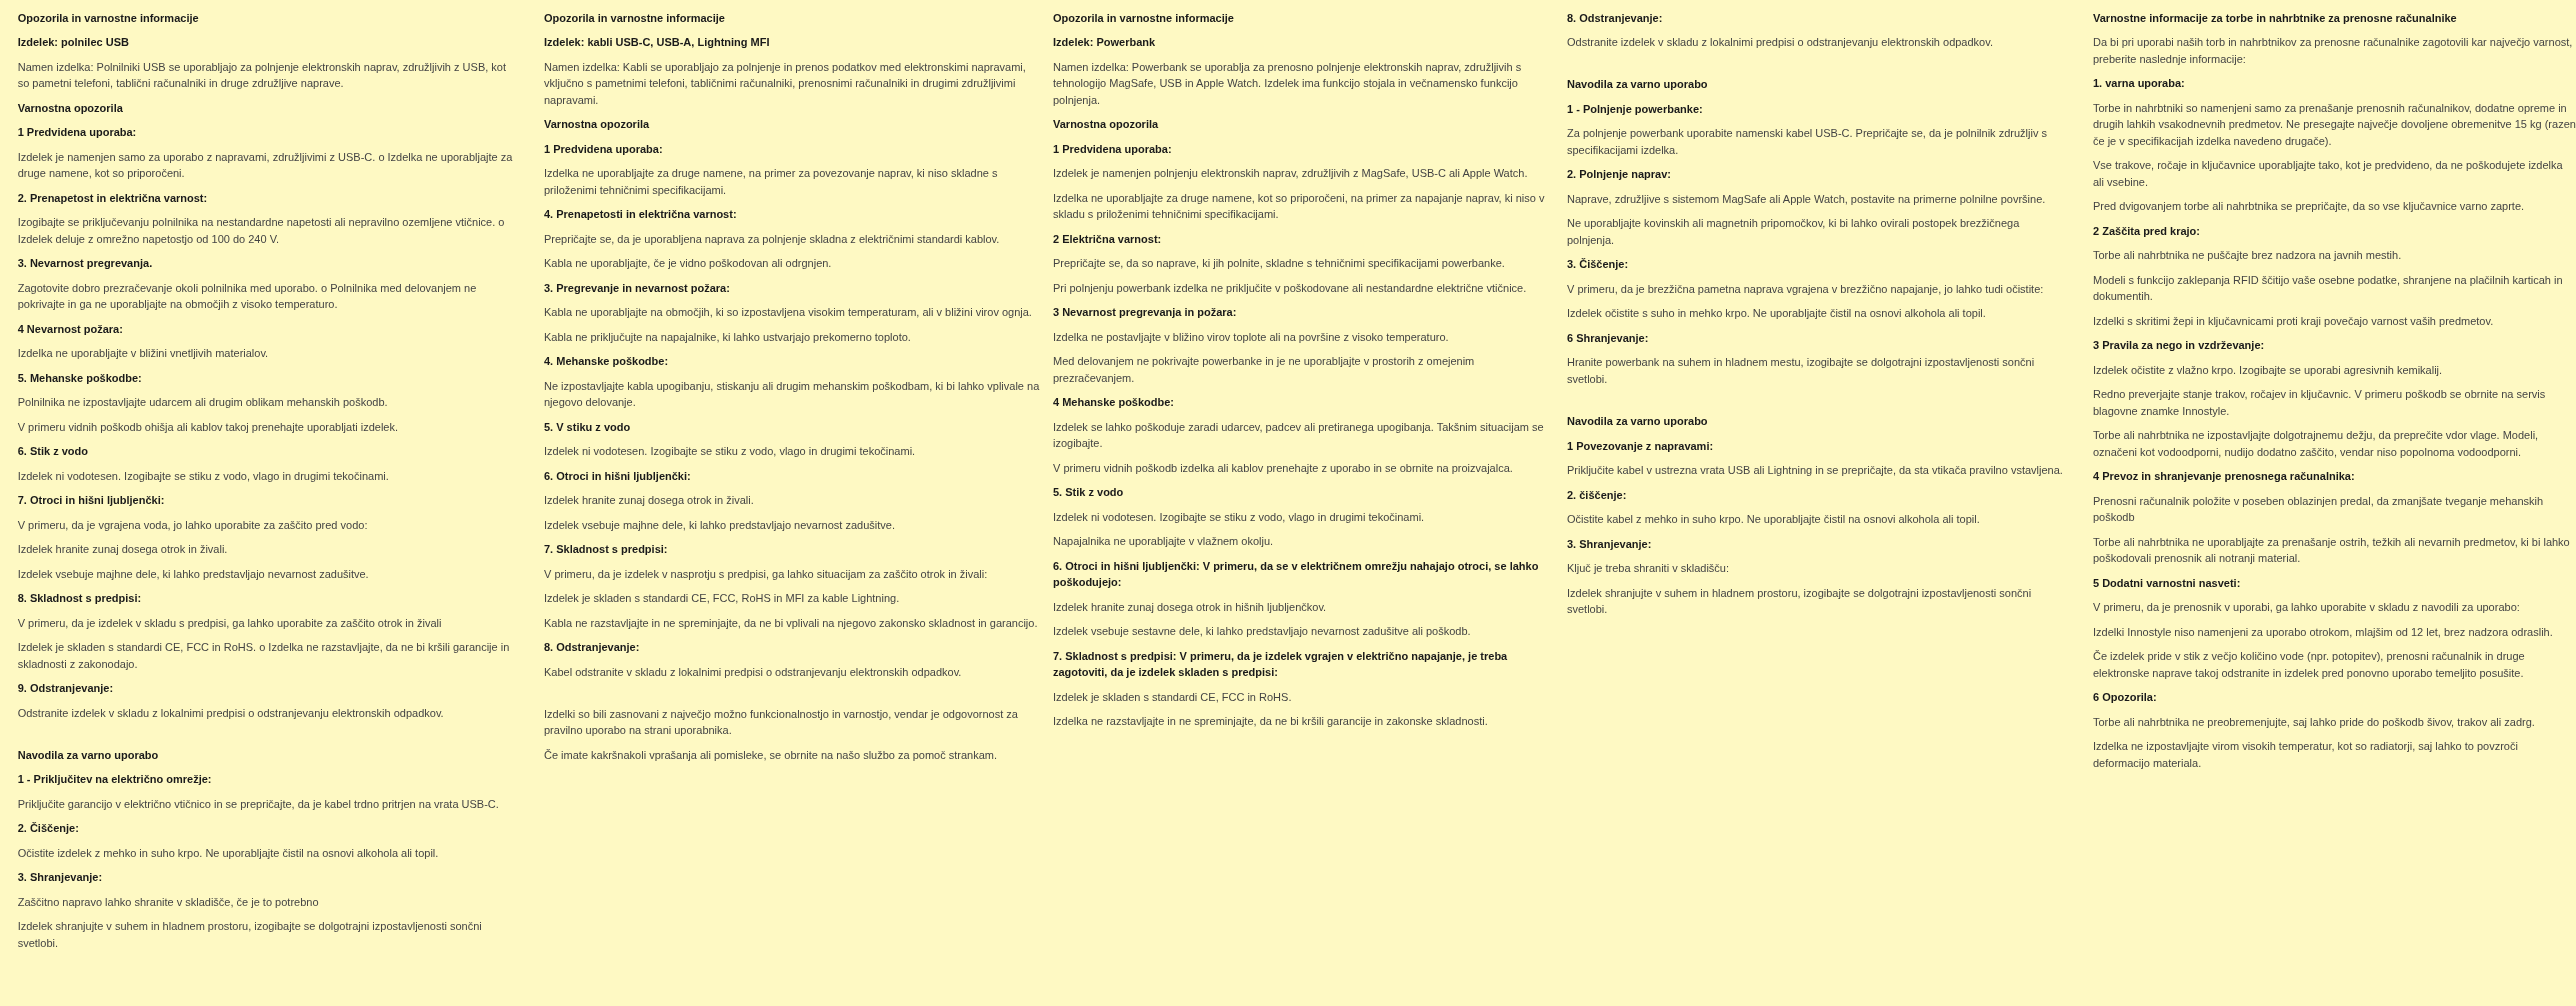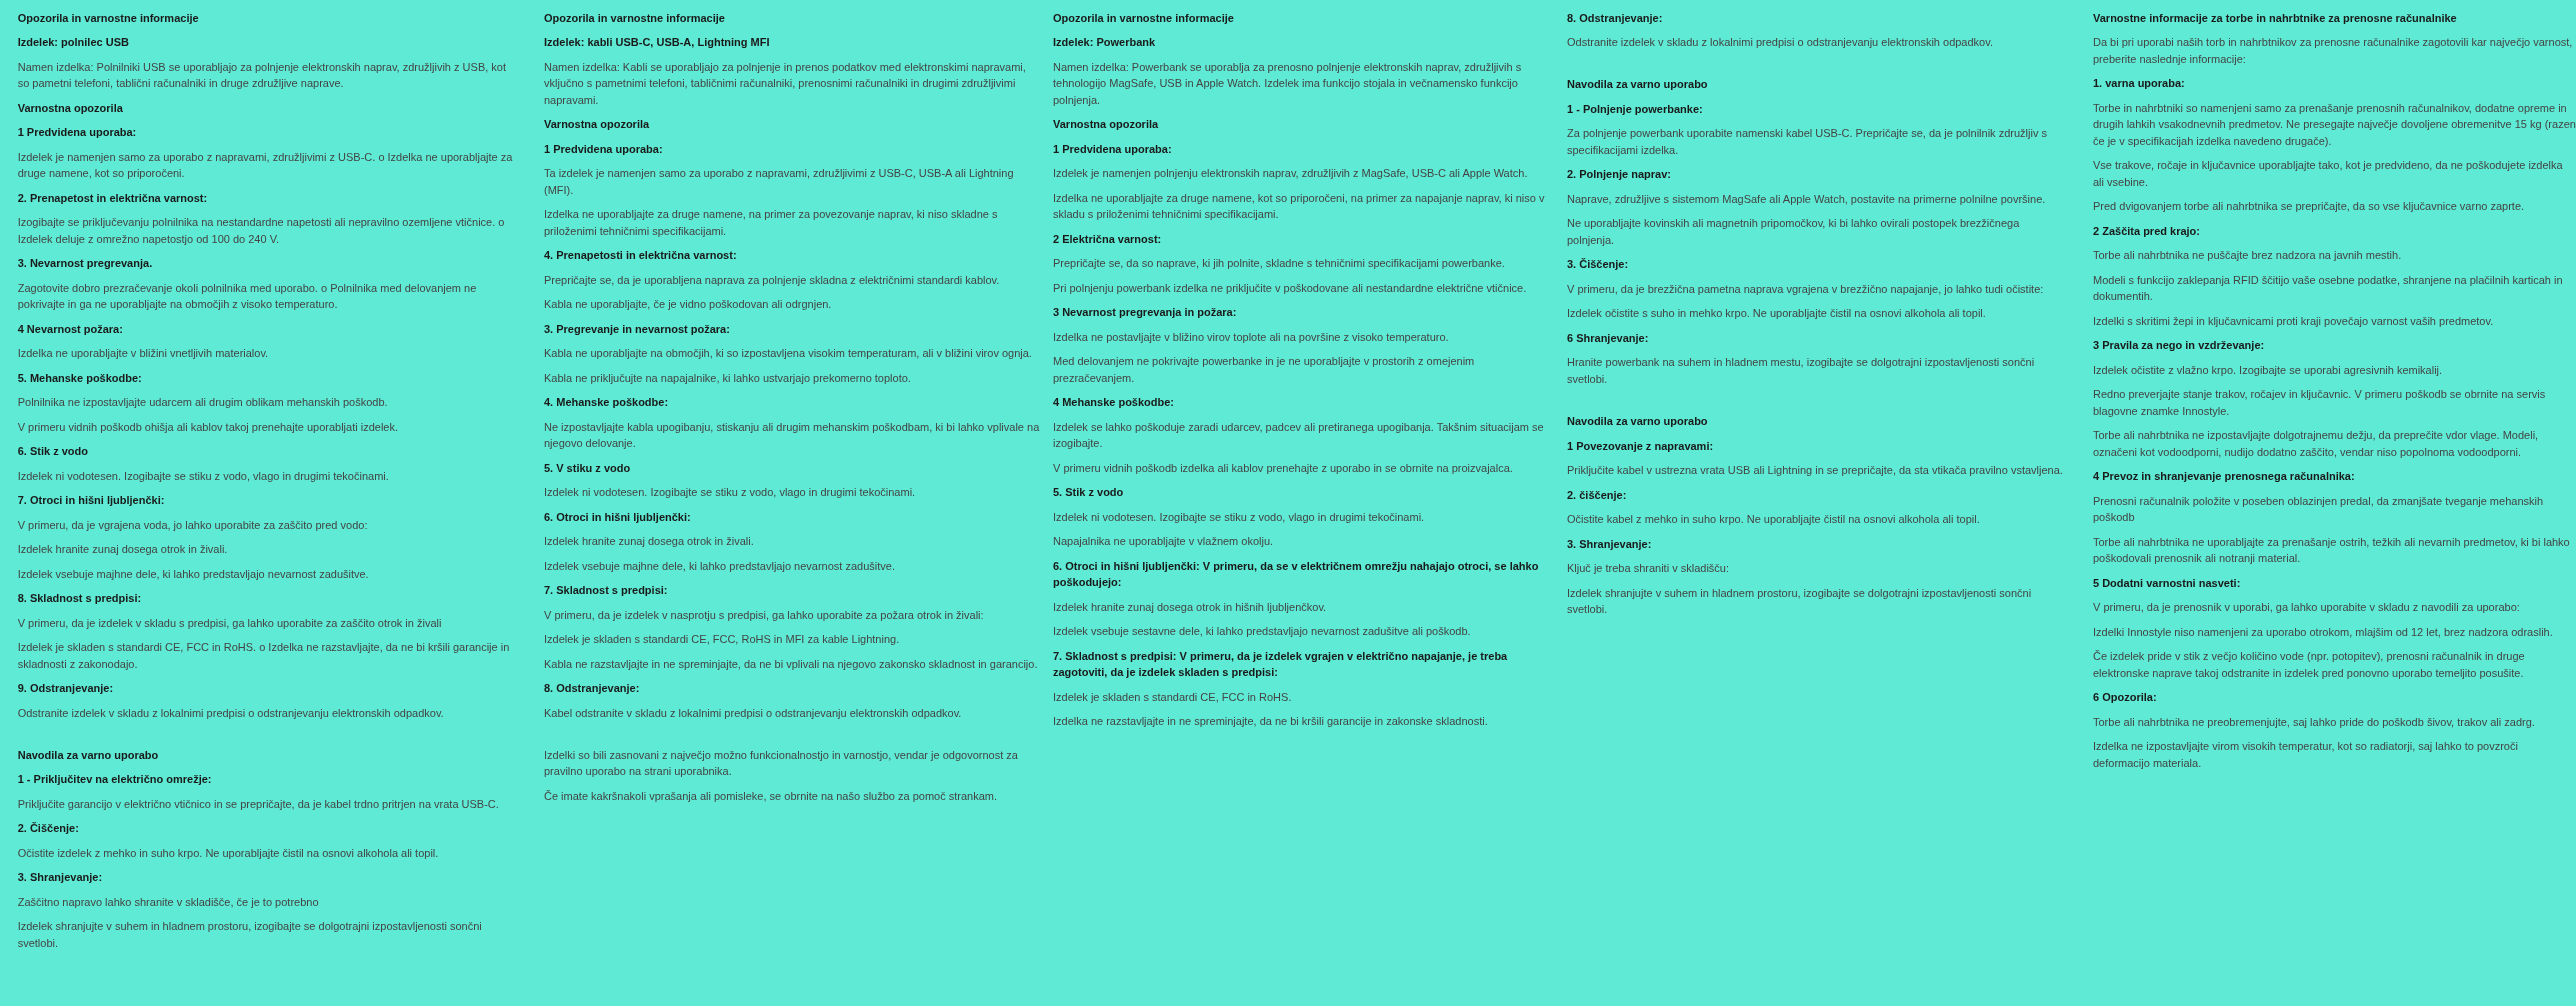--- a/index.html
+++ b/index.html
@@ -4,21 +4,21 @@
 <style>
   html, body {
     margin: 0;
     padding: 0;
     background: #ffffff;
   }
   .page {
     position: relative;
     width: 2576px;
     height: 1006px;
-    background: #5eead4;
+    background: #fef9c3;
     overflow: hidden;
     font-family: "Liberation Sans", "DejaVu Sans", sans-serif;
   }
   .col {
     position: absolute;
     top: 9.7px;
     font-size: 11px;
     line-height: 16.5px;
     color: #444444;
   }
@@ -79,37 +79,36 @@
       <p class="bold">3. Shranjevanje:</p>
       <p>Zaščitno napravo lahko shranite v skladišče, če je to potrebno</p>
       <p>Izdelek shranjujte v suhem in hladnem prostoru, izogibajte se dolgotrajni izpostavljenosti sončni svetlobi.</p>
     </div>
   <div class="col col-1">
       <p class="bold">Opozorila in varnostne informacije</p>
       <p class="bold">Izdelek: kabli USB-C, USB-A, Lightning MFI</p>
       <p>Namen izdelka: Kabli se uporabljajo za polnjenje in prenos podatkov med elektronskimi napravami, vključno s pametnimi telefoni, tabličnimi računalniki, prenosnimi računalniki in drugimi združljivimi napravami.</p>
       <p class="bold">Varnostna opozorila</p>
       <p class="bold">1 Predvidena uporaba:</p>
-      <p>Ta izdelek je namenjen samo za uporabo z napravami, združljivimi z USB-C, USB-A ali Lightning (MFI).</p>
       <p>Izdelka ne uporabljajte za druge namene, na primer za povezovanje naprav, ki niso skladne s priloženimi tehničnimi specifikacijami.</p>
       <p class="bold">4. Prenapetosti in električna varnost:</p>
       <p>Prepričajte se, da je uporabljena naprava za polnjenje skladna z električnimi standardi kablov.</p>
       <p>Kabla ne uporabljajte, če je vidno poškodovan ali odrgnjen.</p>
       <p class="bold">3. Pregrevanje in nevarnost požara:</p>
       <p>Kabla ne uporabljajte na območjih, ki so izpostavljena visokim temperaturam, ali v bližini virov ognja.</p>
       <p>Kabla ne priključujte na napajalnike, ki lahko ustvarjajo prekomerno toploto.</p>
       <p class="bold">4. Mehanske poškodbe:</p>
       <p>Ne izpostavljajte kabla upogibanju, stiskanju ali drugim mehanskim poškodbam, ki bi lahko vplivale na njegovo delovanje.</p>
       <p class="bold">5. V stiku z vodo</p>
       <p>Izdelek ni vodotesen. Izogibajte se stiku z vodo, vlago in drugimi tekočinami.</p>
       <p class="bold">6. Otroci in hišni ljubljenčki:</p>
       <p>Izdelek hranite zunaj dosega otrok in živali.</p>
       <p>Izdelek vsebuje majhne dele, ki lahko predstavljajo nevarnost zadušitve.</p>
       <p class="bold">7. Skladnost s predpisi:</p>
-      <p>V primeru, da je izdelek v nasprotju s predpisi, ga lahko uporabite za požara otrok in živali:</p>
+      <p>V primeru, da je izdelek v nasprotju s predpisi, ga lahko situacijam za zaščito otrok in živali:</p>
       <p>Izdelek je skladen s standardi CE, FCC, RoHS in MFI za kable Lightning.</p>
       <p>Kabla ne razstavljajte in ne spreminjajte, da ne bi vplivali na njegovo zakonsko skladnost in garancijo.</p>
       <p class="bold">8. Odstranjevanje:</p>
       <p>Kabel odstranite v skladu z lokalnimi predpisi o odstranjevanju elektronskih odpadkov.</p>
       <p class="gap"></p>
       <p>Izdelki so bili zasnovani z največjo možno funkcionalnostjo in varnostjo, vendar je odgovornost za pravilno uporabo na strani uporabnika.</p>
       <p>Če imate kakršnakoli vprašanja ali pomisleke, se obrnite na našo službo za pomoč strankam.</p>
     </div>
   <div class="col col-2">
       <p class="bold">Opozorila in varnostne informacije</p>

